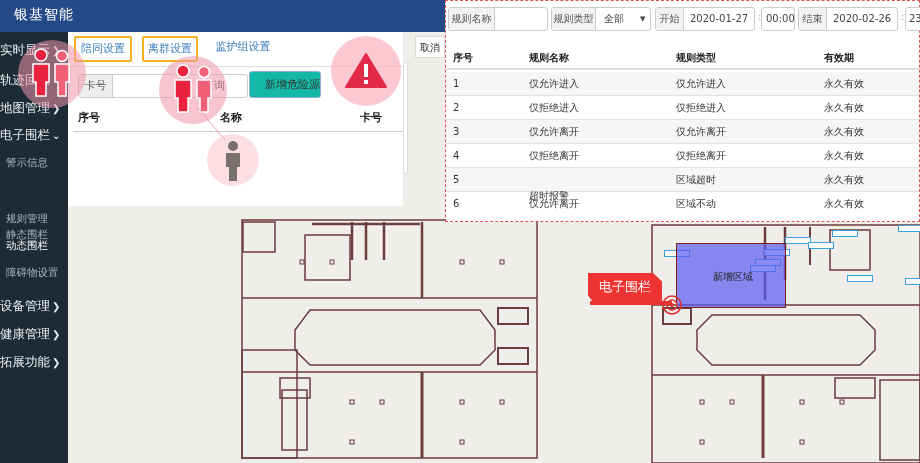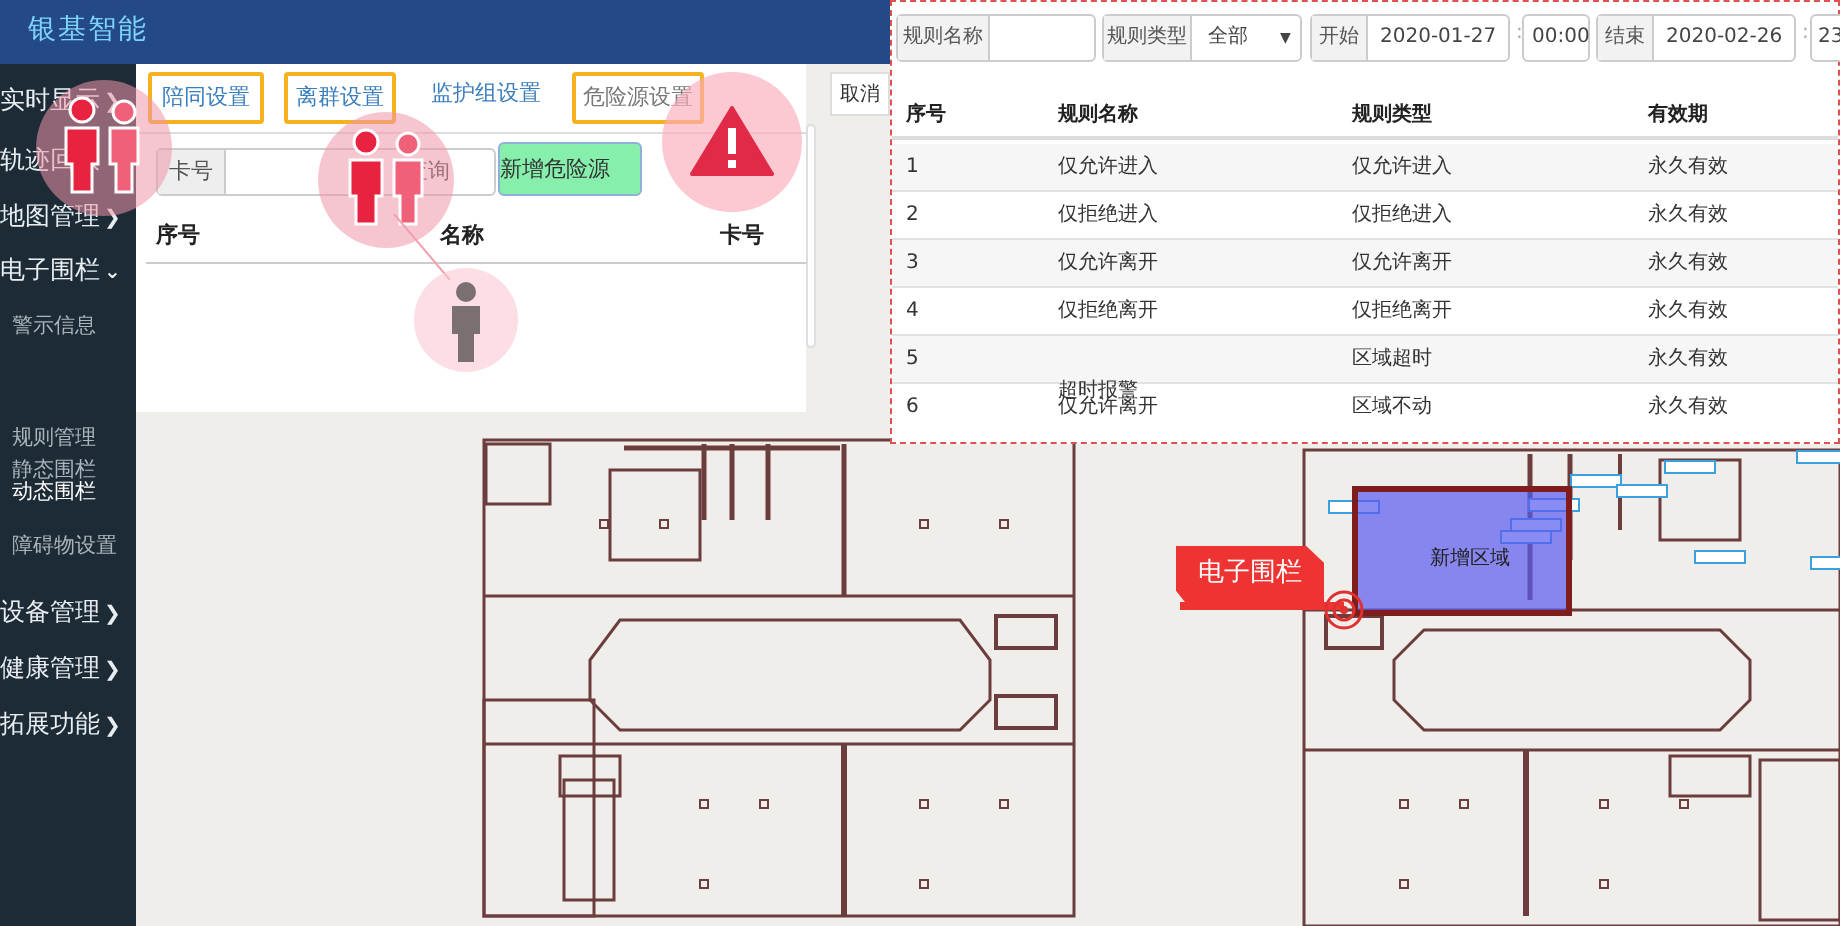--- a/index.html
+++ b/index.html
@@ -1,51 +1,51 @@
 <!DOCTYPE html>
 <html><head>
 <meta charset="utf-8">
 <style>
   * { box-sizing: border-box; margin: 0; padding: 0; }
   body { width: 920px; height: 463px; overflow: hidden; position: relative; background: #efeeea; font-family: "DejaVu Sans", "Liberation Sans", sans-serif; }
   .topbar { position: absolute; left: 0; top: 0; width: 920px; height: 32px; background: #234987; }
-  .brand { position: absolute; left: 14px; top: 6px; color: #7dd3fc; font-size: 14px; letter-spacing: 1px; }
+  .brand { position: absolute; left: 14px; top: 6px; color: #ffffff; font-size: 14px; letter-spacing: 1px; }
   .sidebar { position: absolute; left: 0; top: 32px; width: 68px; height: 431px; background: #1c2b36; }
   .nav-item { position: absolute; left: 0; color: #e8eef2; font-size: 12.5px; white-space: nowrap; }
   .nav-item .chev { font-size: 10px; margin-left: 2px; font-weight: bold; }
   .nav-sub { position: absolute; left: 6px; color: #a9b4bb; font-size: 10.5px; white-space: nowrap; }
   .nav-sub.active { color: #ffffff; }
   .map { position: absolute; left: 68px; top: 32px; width: 852px; height: 431px; background: #efeeea; overflow: hidden; }
   .panel { position: absolute; left: 68px; top: 32px; width: 335px; height: 174px; background: #fff; }
   .tab { position: absolute; top: 4px; height: 26px; font-size: 11px; color: #3a7ebc; line-height: 22px; text-align: center; }
   .tab.hl { border: 2px solid #f5b21c; border-radius: 2px; }
   .tab.hl.gray { color: #777; }
   .tabline { position: absolute; left: 0; top: 34px; width: 335px; height: 1px; background: #ddd; }
   .cardinput { position: absolute; left: 10px; top: 42px; width: 170px; height: 24px; border: 1px solid #ccc; border-radius: 3px; background: #fff; }
   .cardinput .lbl { position: absolute; left: 0; top: 0; width: 34px; height: 22px; background: #eee; border-right: 1px solid #ccc; color: #555; font-size: 11px; line-height: 22px; text-align: center; }
   .qbtn { position: absolute; left: 135px; top: 42px; width: 42px; height: 24px; font-size: 11px; color: #444; line-height: 24px; }
-  .addbtn { position: absolute; left: 181px; top: 39px; width: 72px; height: 27px; background: #86efac; border: 1px solid #8fb0d8; border-radius: 3px; font-size: 11px; color: #333; line-height: 25px; text-align: left; }
+  .addbtn { position: absolute; left: 181px; top: 39px; width: 72px; height: 27px; background: #14b8a6; border: 1px solid #8fb0d8; border-radius: 3px; font-size: 11px; color: #333; line-height: 25px; text-align: right; }
   .thead { position: absolute; top: 78px; font-size: 11px; font-weight: bold; color: #222; }
   .theadline { position: absolute; left: 5px; top: 99px; width: 330px; height: 1px; background: #ccc; }
   .ghost { position: absolute; border: 1px solid #ddd; border-radius: 3px; background: #fff; }
   .cancel { position: absolute; left: 415px; top: 36px; width: 30px; height: 22px; font-size: 10px; color: #333; line-height: 22px; text-align: center; background: #fff; border: 1px solid #ddd; }
   .rules { position: absolute; left: 445px; top: 0; width: 475px; height: 222px; background: #fff; border: 1px dashed #e05050; }
   .filter { position: absolute; top: 6px; height: 24px; border: 1px solid #ccc; border-radius: 3px; background: #fff; font-size: 10px; color: #444; }
   .filter .lbl { position: absolute; top: 0; height: 22px; background: #f2f2f2; border-right: 1px solid #ccc; line-height: 22px; text-align: center; color: #555; }
   .filter .val { position: absolute; top: 0; height: 22px; line-height: 22px; }
   .colon { position: absolute; top: 10px; font-size: 10px; color: #aaa; }
   .rt { position: absolute; left: 0; top: 42px; width: 473px; }
   .rt .row { position: absolute; left: 0; width: 473px; height: 24px; font-size: 10px; color: #333; line-height: 24px; border-bottom: 1px solid #e2e2e2; }
   .rt .row.head { font-weight: bold; color: #222; border-bottom: 2px solid #ddd; }
   .rt .row.odd { background: #f6f6f6; }
   .rt .c { position: absolute; top: 0; }
   .circle { position: absolute; border-radius: 50%; }
   .fence-label { position: absolute; left: 588px; top: 273px; width: 74px; height: 28px; background: #ee3333; color: #fff; font-size: 13px; line-height: 28px; text-align: center; clip-path: polygon(0 0, 88% 0, 100% 30%, 100% 100%, 6% 100%, 0 80%); }
   .fence-line { position: absolute; left: 590px; top: 301px; width: 82px; height: 4px; background: #ee3333; }
-  .zone { position: absolute; left: 676px; top: 243px; width: 110px; height: 65px; background: rgba(90,90,240,0.7); border: 3px solid #7f1d1d; }
+  .zone { position: absolute; left: 676px; top: 243px; width: 110px; height: 65px; background: rgba(90,90,240,0.7); border: 1px solid #7f1d1d; }
   .zone-label { position: absolute; left: 36px; top: 26px; font-size: 10px; color: #222; }
   .beacon { position: absolute; width: 26px; height: 7px; background: #fff; border: 1px solid #3aa0e0; }
 </style>
 </head>
 <body>
 
 <div class="map">
   <svg width="852" height="431" viewBox="68 32 852 431" style="position:absolute;left:0;top:0">
     <g stroke="#6b3d3d" fill="none" stroke-width="1.5">
 
@@ -140,21 +140,20 @@
   <div class="nav-sub" style="top:234px;">障碍物设置</div>
   <div class="nav-item" style="top:266px;"><span>设备管理</span><span class="chev">❯</span></div>
   <div class="nav-item" style="top:294px;"><span>健康管理</span><span class="chev">❯</span></div>
   <div class="nav-item" style="top:322px;text-align:right;"><span>拓展功能</span><span class="chev">❯</span></div>
 </div>
 
 <div class="panel">
   <div class="tab hl" style="left:6px;width:58px;">陪同设置</div>
   <div class="tab hl" style="left:74px;width:56px;">离群设置</div>
   <div class="tab" style="left:140px;width:70px;">监护组设置</div>
-  <div class="tab hl gray" style="left:218px;width:66px;">危险源设置</div>
   <div class="tabline"></div>
 
   <div class="cardinput">
     <span class="lbl">卡号</span>
   </div>
   <span class="qbtn">查询</span>
   <div class="addbtn">新增危险源</div>
 
   <span class="thead" style="left:10px;">序号</span>
   <span class="thead" style="left:152px;">名称</span>

